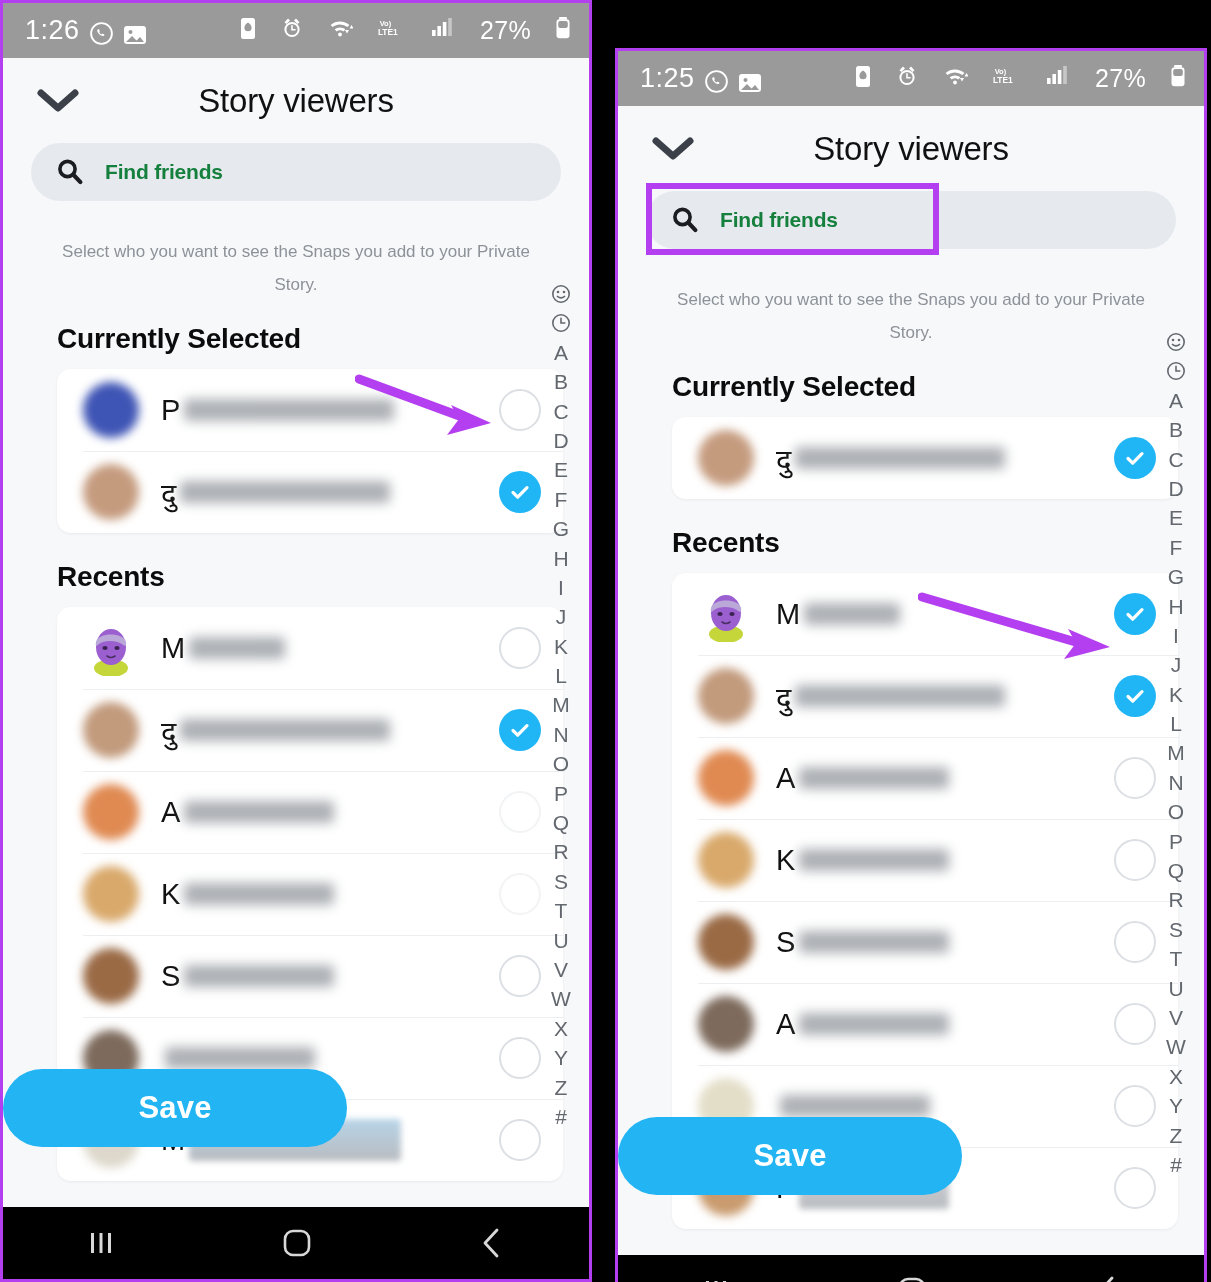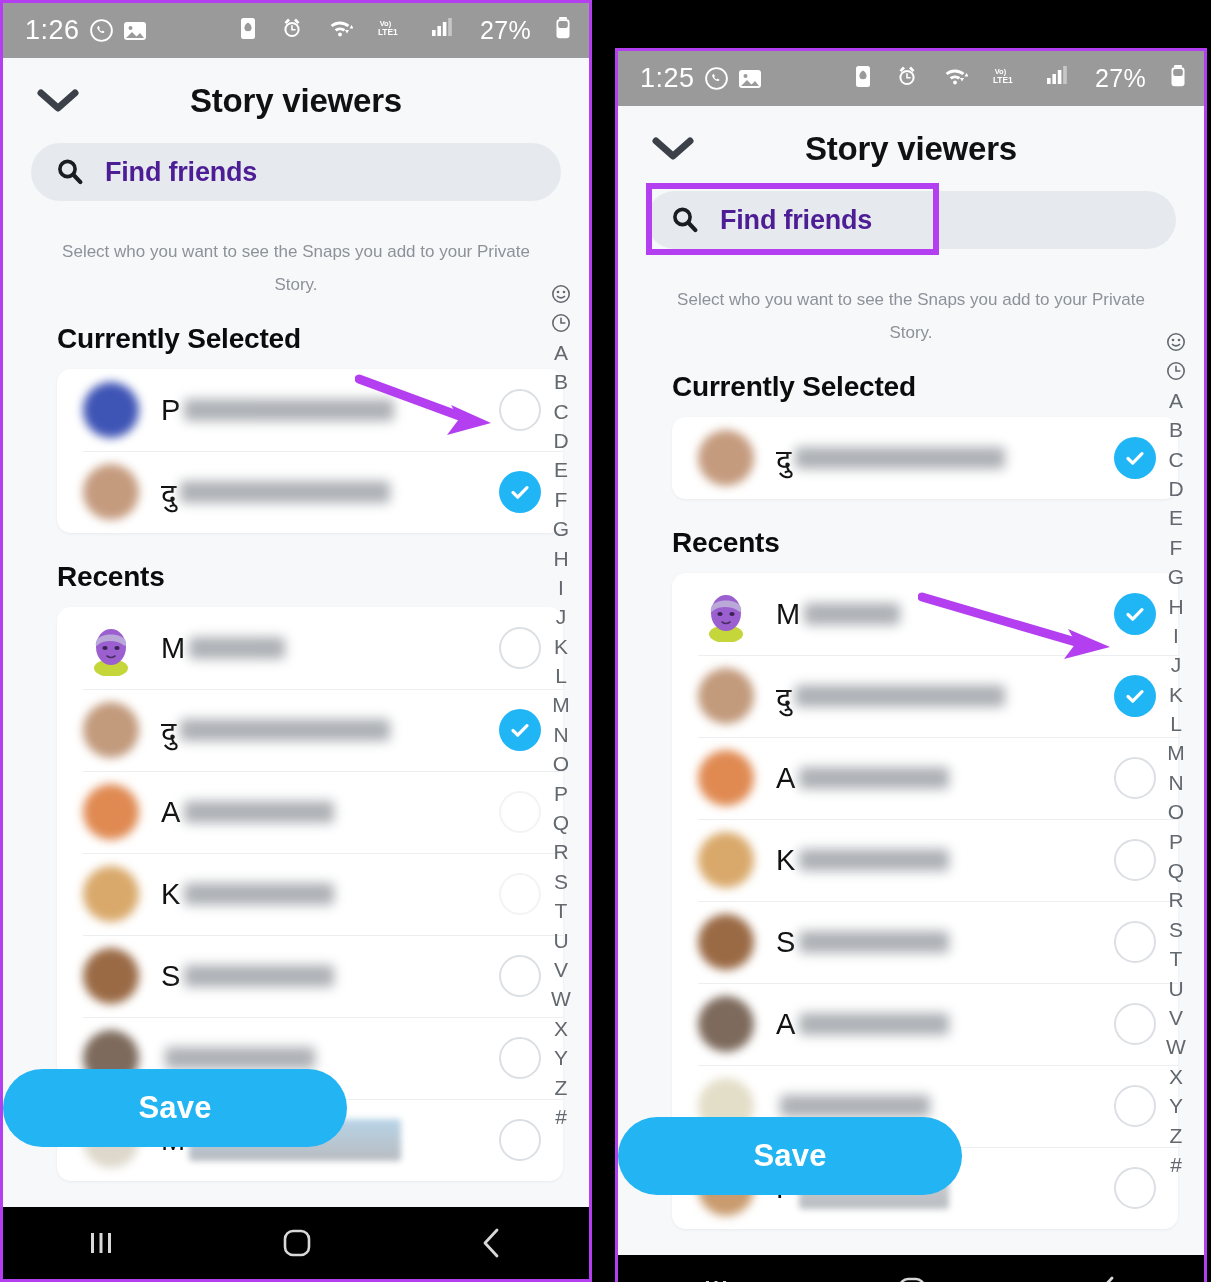--- a/index.html
+++ b/index.html
@@ -19,42 +19,42 @@
     overflow: hidden;
   }
   .panel.right { margin-left: 23px; margin-top: 48px; }
 
   
   .statusbar {
     height: 55px; background: #9a9a9a; color: #fff;
     display: flex; align-items: center; justify-content: space-between;
     padding: 0 18px 0 22px;
   }
-  .sb-left { display: flex; align-items: center; gap: 9px; }
+  .sb-left { display: flex; align-items: flex-end; gap: 9px; }
   .sb-time { font-size: 27px; font-weight: 400; letter-spacing: .5px; }
   .sb-right { display: flex; gap: 24px; }
   .sb-pct { font-size: 25px; letter-spacing: .3px; margin-left: 3px; }
   .ic { display: inline-block; line-height: 0; }
   svg { display: block; }
 
   
   .header { height: 85px; position: relative; display: flex; align-items: center; }
   .chev { position: absolute; left: 34px; top: 50%; transform: translateY(-50%); }
   .title {
     width: 100%; text-align: center;
-    font-size: 33px; font-weight: 700; color: #111; letter-spacing: -.2px;
+    font-size: 33px; font-weight: 400; color: #111; letter-spacing: -.2px;
   }
 
   
   .searchwrap { padding: 0 28px; position: relative; height: 76px; }
   .searchbar {
     height: 58px; border-radius: 29px; background: #e6eaee;
     display: flex; align-items: center; padding-left: 24px; gap: 20px;
   }
-  .search-ph { font-size: 27px; color: #4c1d95; font-weight: 600; letter-spacing: -.2px; }
+  .search-ph { font-size: 21px; color: #15803d; font-weight: 600; letter-spacing: -.2px; }
   .hl-box {
     position: absolute; left: 28px; top: -8px;
     width: 293px; height: 72px;
     border: 6px solid #b43ff0; pointer-events: none;
   }
 
   
   .subtitle {
     text-align: center; color: #8d9299; font-size: 17px;
     line-height: 33px; margin-top: 16px; padding: 0 40px;

